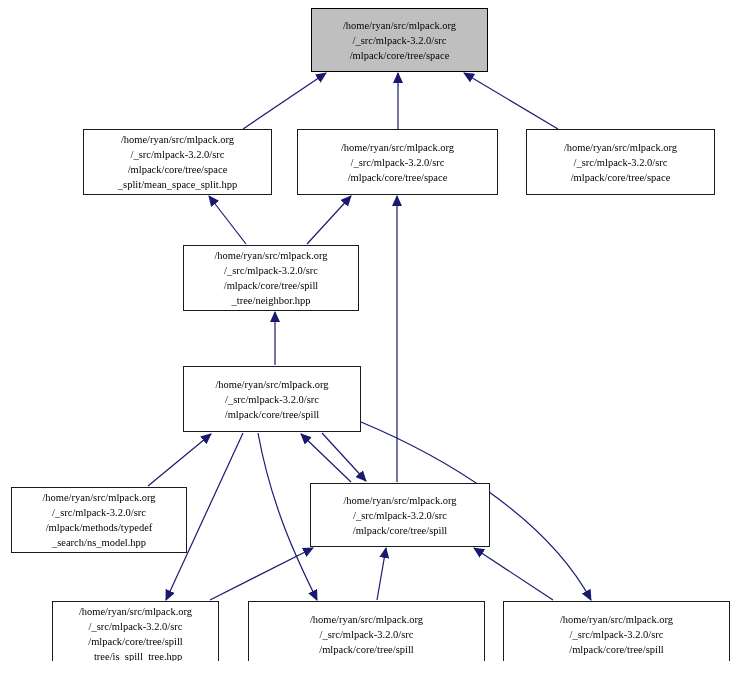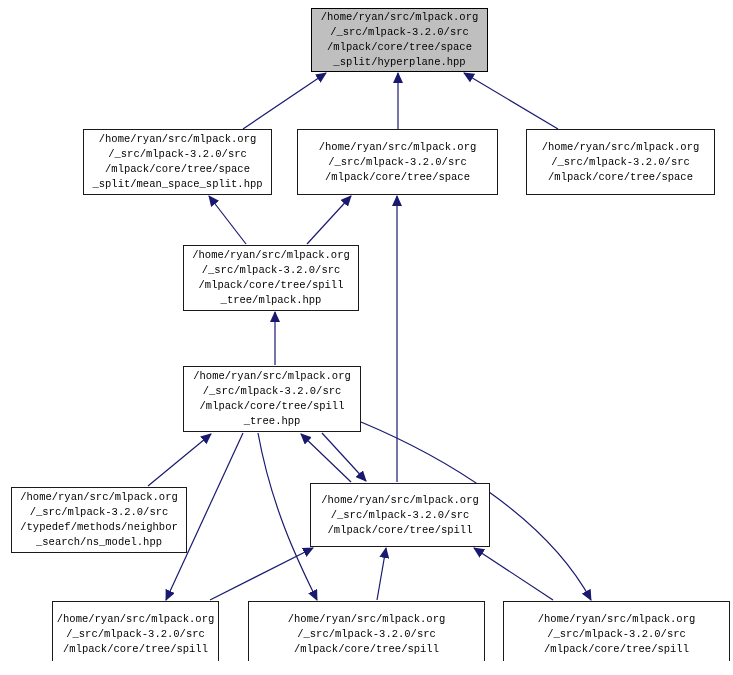--- a/index.html
+++ b/index.html
@@ -1,21 +1,21 @@
 <!DOCTYPE html>
 <html><head>
 <meta charset="utf-8">
 <style>
   html, body { margin: 0; padding: 0; background: #ffffff; }
   .canvas {
     position: relative;
     width: 733px;
     height: 661px;
     background: #ffffff;
-    font-family: Liberation Mono, monospace;
+    font-family: Liberation Serif, serif;
     overflow: hidden;
   }
   svg.edges {
     position: absolute;
     left: 0; top: 0;
     width: 733px; height: 675px;
     z-index: 1;
   }
   .edge {
     fill: none;
@@ -70,21 +70,20 @@
       <path d="M258,433 C272,510 300,565 317,600" class="edge" stroke="#191970" marker-end="url(#arrowhead)"></path>
       <path d="M377,600 L386,548" class="edge" stroke="#191970" marker-end="url(#arrowhead)"></path>
       <path d="M361,422 C440,455 545,515 591,600" class="edge" stroke="#191970" marker-end="url(#arrowhead)"></path>
       <path d="M553,600 L474,548" class="edge" stroke="#191970" marker-end="url(#arrowhead)"></path>
     </svg>
 
   <div class="node highlight" style="left: 311px; top: 8px; width: 177px; height: 64px;">
     <span>/home/ryan/src/mlpack.org</span>
     <span>/_src/mlpack-3.2.0/src</span>
     <span>/mlpack/core/tree/space</span>
-    <span>_split/hyperplane.hpp</span>
   </div>
 
   <div class="node" style="left: 83px; top: 129px; width: 189px; height: 66px;">
     <span>/home/ryan/src/mlpack.org</span>
     <span>/_src/mlpack-3.2.0/src</span>
     <span>/mlpack/core/tree/space</span>
     <span>_split/mean_space_split.hpp</span>
   </div>
 
   <div class="node" style="left: 297px; top: 129px; width: 201px; height: 66px;">
@@ -96,47 +95,47 @@
   <div class="node" style="left: 526px; top: 129px; width: 189px; height: 66px;">
     <span>/home/ryan/src/mlpack.org</span>
     <span>/_src/mlpack-3.2.0/src</span>
     <span>/mlpack/core/tree/space</span>
   </div>
 
   <div class="node" style="left: 183px; top: 245px; width: 176px; height: 66px;">
     <span>/home/ryan/src/mlpack.org</span>
     <span>/_src/mlpack-3.2.0/src</span>
     <span>/mlpack/core/tree/spill</span>
-    <span>_tree/mlpack.hpp</span>
+    <span>_tree/neighbor.hpp</span>
   </div>
 
   <div class="node" style="left: 183px; top: 366px; width: 178px; height: 66px;">
     <span>/home/ryan/src/mlpack.org</span>
     <span>/_src/mlpack-3.2.0/src</span>
     <span>/mlpack/core/tree/spill</span>
-    <span>_tree.hpp</span>
   </div>
 
   <div class="node" style="left: 11px; top: 487px; width: 176px; height: 66px;">
     <span>/home/ryan/src/mlpack.org</span>
     <span>/_src/mlpack-3.2.0/src</span>
-    <span>/typedef/methods/neighbor</span>
+    <span>/mlpack/methods/typedef</span>
     <span>_search/ns_model.hpp</span>
   </div>
 
   <div class="node" style="left: 310px; top: 483px; width: 180px; height: 64px;">
     <span>/home/ryan/src/mlpack.org</span>
     <span>/_src/mlpack-3.2.0/src</span>
     <span>/mlpack/core/tree/spill</span>
   </div>
 
   <div class="node" style="left: 52px; top: 601px; width: 167px; height: 66px;">
     <span>/home/ryan/src/mlpack.org</span>
     <span>/_src/mlpack-3.2.0/src</span>
     <span>/mlpack/core/tree/spill</span>
+    <span>_tree/is_spill_tree.hpp</span>
   </div>
 
   <div class="node" style="left: 248px; top: 601px; width: 237px; height: 66px;">
     <span>/home/ryan/src/mlpack.org</span>
     <span>/_src/mlpack-3.2.0/src</span>
     <span>/mlpack/core/tree/spill</span>
   </div>
 
   <div class="node" style="left: 503px; top: 601px; width: 227px; height: 66px;">
     <span>/home/ryan/src/mlpack.org</span>

